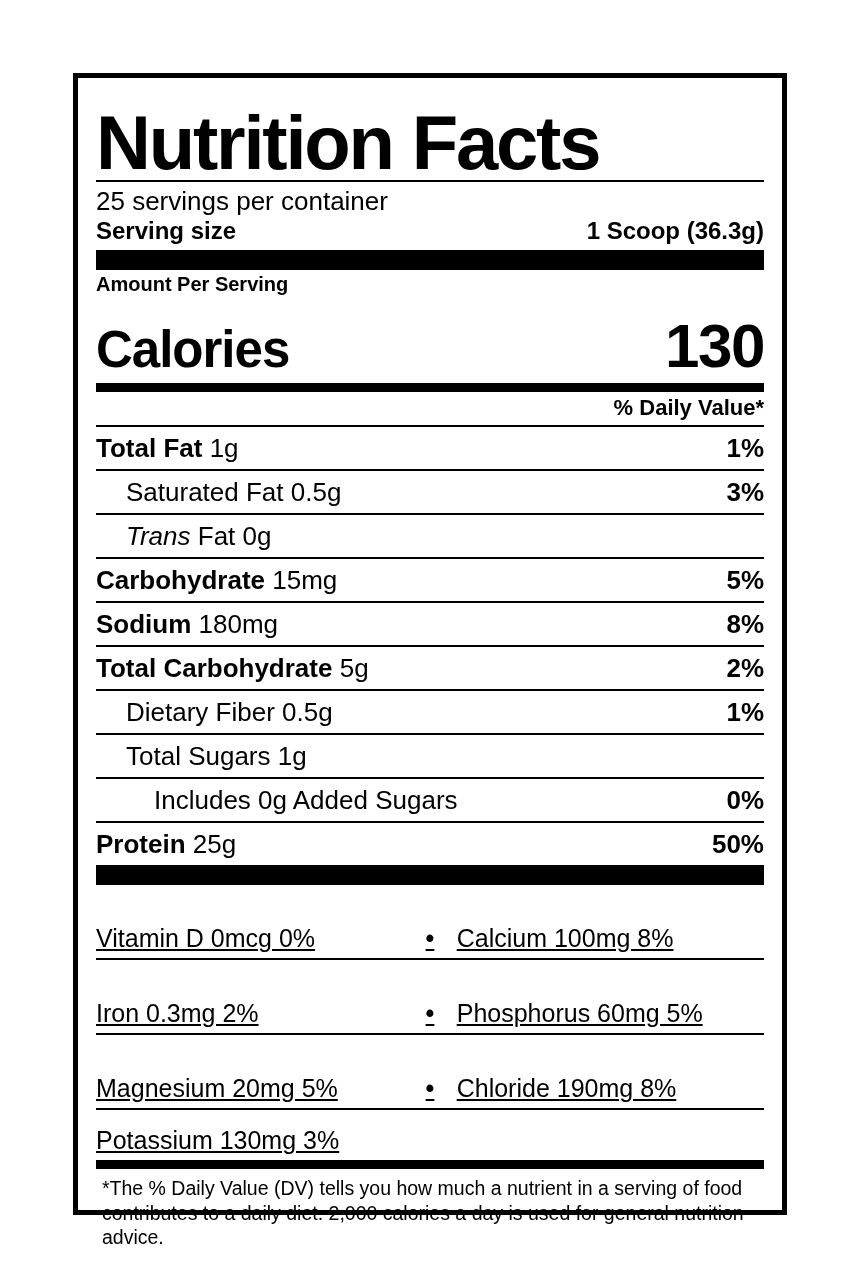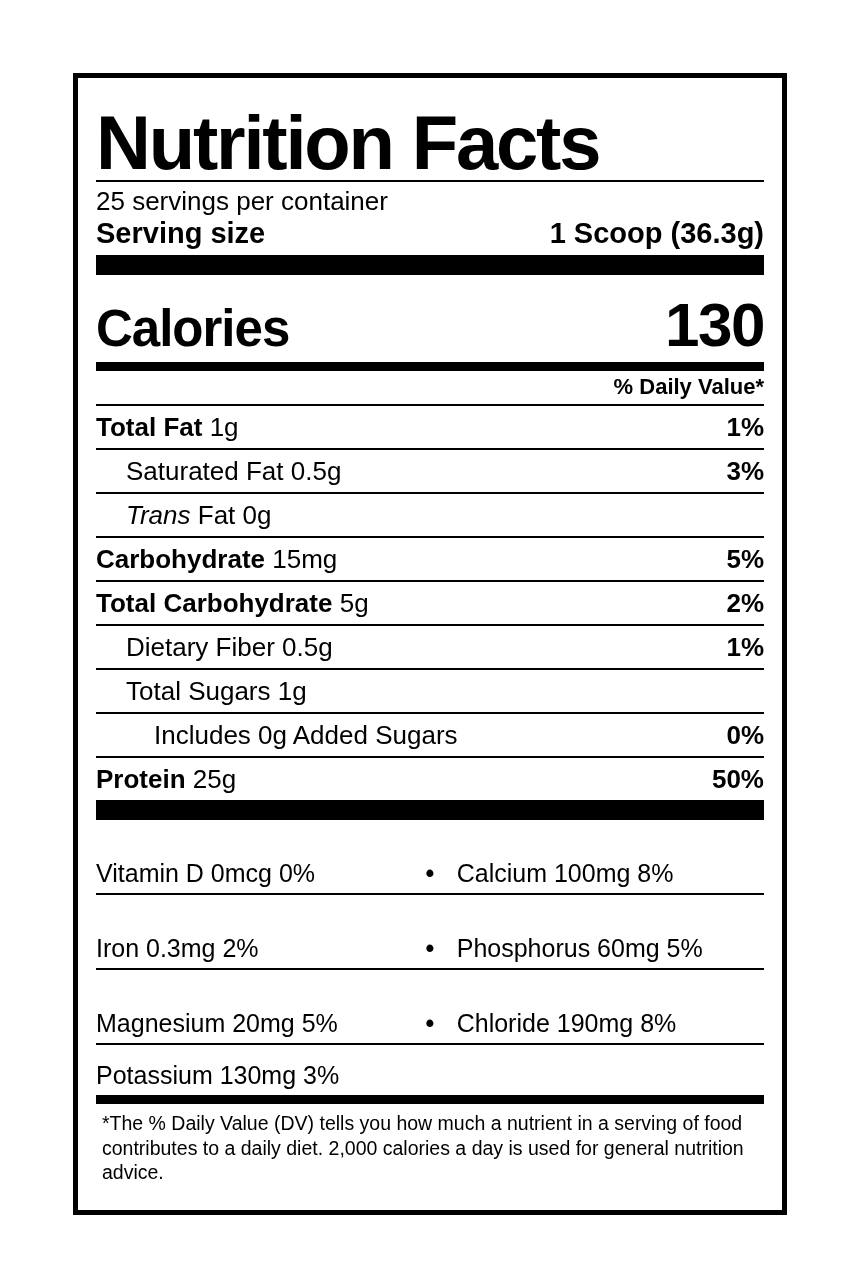--- a/index.html
+++ b/index.html
@@ -48,21 +48,21 @@
   .servings {
     font-size: 26px;
     line-height: 1.15;
     padding-top: 5px;
   }
 
   .serving-row {
     display: flex;
     justify-content: space-between;
     align-items: flex-start;
-    font-size: 29px;
+    font-size: 24px;
     font-weight: bold;
     padding-bottom: 5px;
   }
 
   
   .amount-per {
     font-size: 20px;
     font-weight: bold;
     padding-top: 3px;
   }
@@ -108,20 +108,21 @@
   .ind2 { padding-left: 58px; }
   .ital { font-style: italic; }
 
   
   .vrow {
     display: flex;
     align-items: baseline;
     font-size: 25px;
     padding: 6px 0 5px 0;
     border-top: 2px solid #000;
+    text-decoration: underline;
   }
   .vcell { flex: 0 0 46%; }
   .vdot  { flex: 0 0 8%; text-align: center; font-weight: bold; }
   .vcell2{ flex: 1 1 auto; margin-top: 33px; }
 
   
   .footnote {
     font-size: 19.5px;
     line-height: 1.26;
     padding: 7px 0 0 6px;
@@ -138,20 +139,21 @@
 
     <div class="servings">25 servings per container</div>
 
     <div class="serving-row">
       <span>Serving size</span>
       <span>1 Scoop (36.3g)</span>
     </div>
 
     <div class="rule-thick"></div>
 
+    <div class="amount-per">Amount Per Serving</div>
 
     <div class="cal-row">
       <span class="cal-label">Calories</span>
       <span class="cal-value">130</span>
     </div>
 
     <div class="rule-semi"></div>
 
     <div class="dv-header">% Daily Value*</div>
 
@@ -168,20 +170,24 @@
     <div class="nrow">
       <span class="left ind1"><span class="ital">Trans</span> <span>Fat 0g</span></span>
       <span class="right"></span>
     </div>
 
     <div class="nrow">
       <span class="left"><b>Carbohydrate</b> <span>15mg</span></span>
       <span class="right">5%</span>
     </div>
 
+    <div class="nrow">
+      <span class="left"><b>Sodium</b> <span>180mg</span></span>
+      <span class="right">8%</span>
+    </div>
 
     <div class="nrow">
       <span class="left"><b>Total Carbohydrate</b> <span>5g</span></span>
       <span class="right">2%</span>
     </div>
 
     <div class="nrow">
       <span class="left ind1">Dietary Fiber 0.5g</span>
       <span class="right">1%</span>
     </div>

